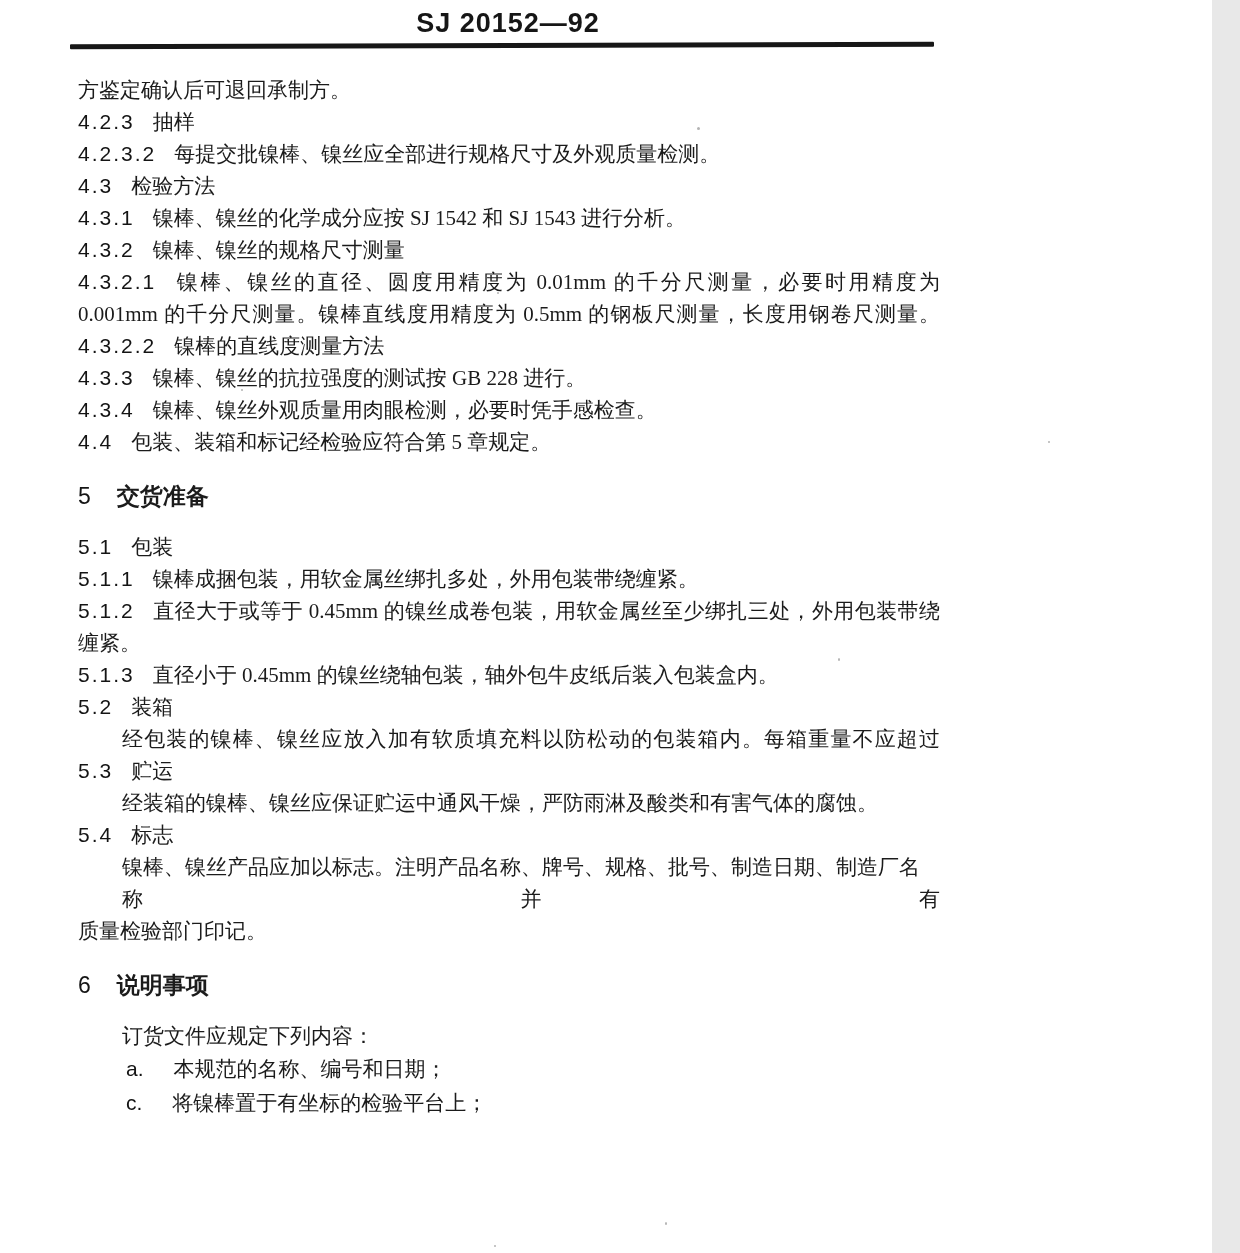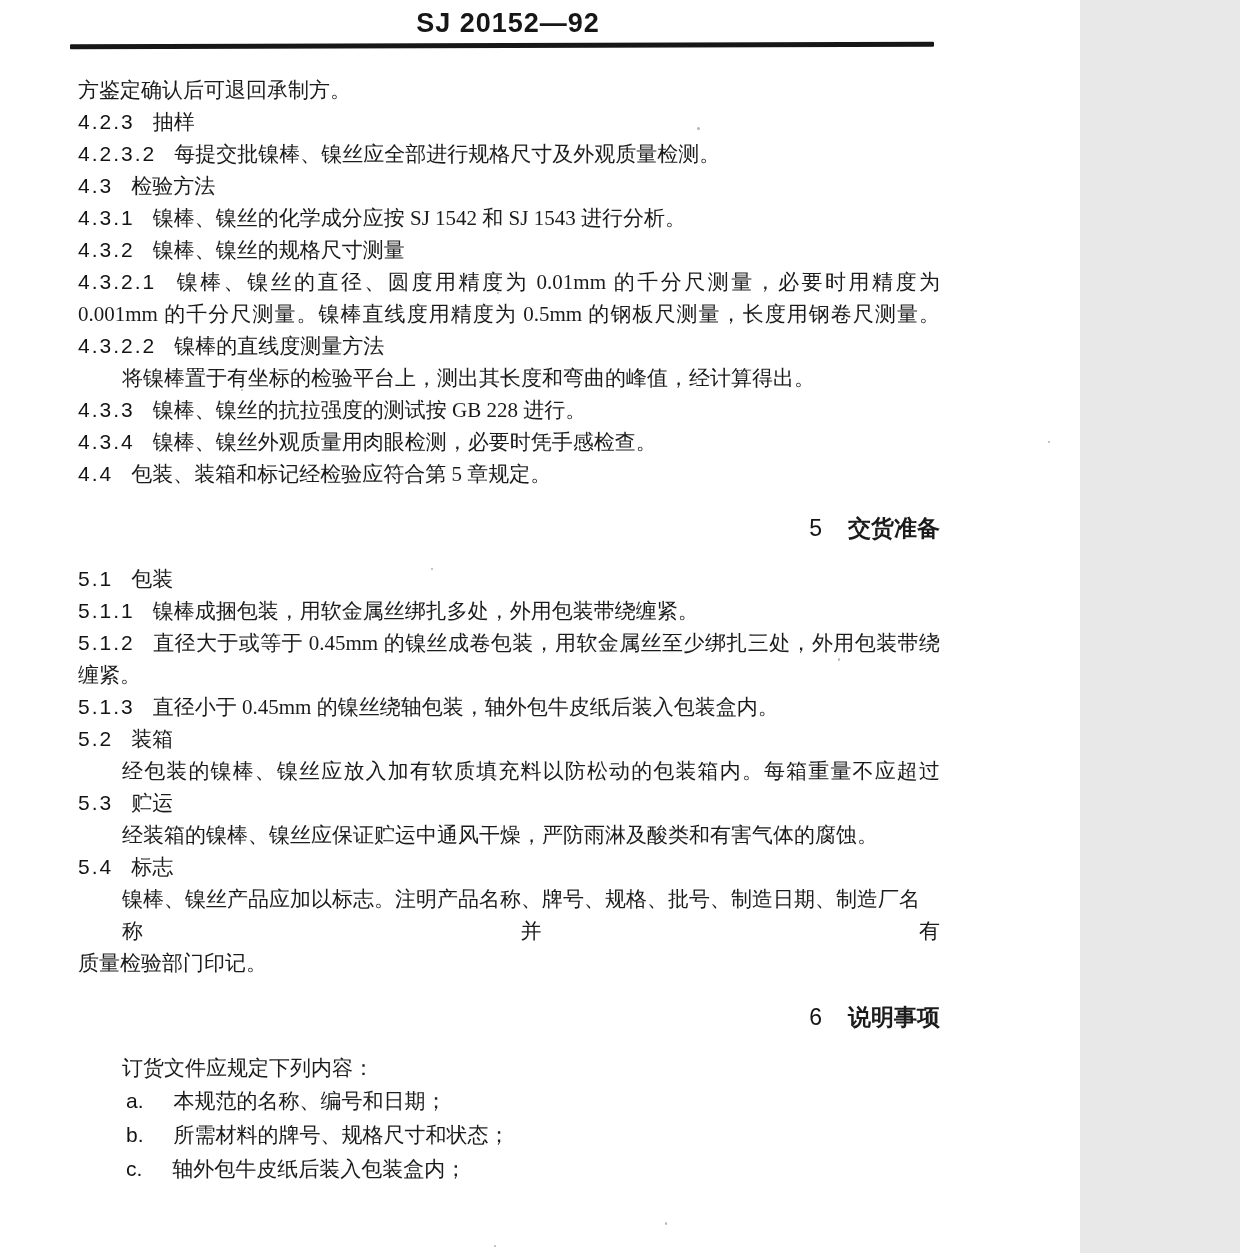--- a/index.html
+++ b/index.html
@@ -2,21 +2,21 @@
 <html><head>
 <meta charset="utf-8">
 <style>
   html, body {
     margin: 0;
     padding: 0;
     background: #e8e8e8;
   }
   .page {
     position: relative;
-    width: 1080px;
+    width: 1212px;
     height: 1253px;
     background: #ffffff;
     overflow: hidden;
     color: #1b1b1b;
     font-family: "Liberation Serif", "DejaVu Serif", serif;
   }
   .doc-number {
     position: absolute;
     top: 8px;
     left: 78px;
@@ -57,21 +57,20 @@
     letter-spacing: 2px;
     margin-right: 18px;
     color: #141414;
   }
   .k-heading .txt { font-weight: 400; }
   .k-section {
     margin-top: 22px;
     margin-bottom: 18px;
     font-size: 23px;
     font-weight: 700;
-    text-align: right;
   }
   .k-section .num { font-size: 23px; margin-right: 24px; }
   .k-indent { padding-left: 44px; }
   .k-list {
     padding-left: 48px;
     line-height: 34px;
     min-height: 34px;
   }
   .k-list .num {
     letter-spacing: 0;
@@ -112,23 +111,20 @@
     <span class="num">4.3.2</span><span class="txt">镍棒、镍丝的规格尺寸测量</span>
   </div>
       <div class="line k-clause fill">
     <span class="num">4.3.2.1</span><span class="txt">镍棒、镍丝的直径、圆度用精度为 0.01mm 的千分尺测量，必要时用精度为</span>
   </div>
       <div class="line k-cont fill">
     <span class="txt">0.001mm 的千分尺测量。镍棒直线度用精度为 0.5mm 的钢板尺测量，长度用钢卷尺测量。</span>
   </div>
       <div class="line k-clause">
     <span class="num">4.3.2.2</span><span class="txt">镍棒的直线度测量方法</span>
-  </div>
-      <div class="line k-indent">
-    <span class="txt">将镍棒置于有坐标的检验平台上，测出其长度和弯曲的峰值，经计算得出。</span>
   </div>
       <div class="line k-clause">
     <span class="num">4.3.3</span><span class="txt">镍棒、镍丝的抗拉强度的测试按 GB 228 进行。</span>
   </div>
       <div class="line k-clause">
     <span class="num">4.3.4</span><span class="txt">镍棒、镍丝外观质量用肉眼检测，必要时凭手感检查。</span>
   </div>
       <div class="line k-clause">
     <span class="num">4.4</span><span class="txt">包装、装箱和标记经检验应符合第 5 章规定。</span>
   </div>
@@ -174,24 +170,21 @@
       <div class="line k-section">
     <span class="num">6</span><span class="txt">说明事项</span>
   </div>
       <div class="line k-indent">
     <span class="txt">订货文件应规定下列内容：</span>
   </div>
       <div class="line k-list">
     <span class="num">a.</span><span class="txt">本规范的名称、编号和日期；</span>
   </div>
       <div class="line k-list">
-    <span class="num">b.</span><span class="txt">所需材料的牌号、规格尺寸和状态；</span>
-  </div>
-      <div class="line k-list">
-    <span class="num">c.</span><span class="txt">轴外包牛皮纸后装入包装盒内；</span>
+    <span class="num">c.</span><span class="txt">将镍棒置于有坐标的检验平台上；</span>
   </div>
       <div class="line k-list">
     
   </div>
     </div>
 
   <div class="speckle" style="left:697px; top:127px; width:3px; height:3px;"></div>
   <div class="speckle" style="left:497px; top:292px; width:2px; height:2px;"></div>
   <div class="speckle" style="left:431px; top:568px; width:2px; height:2px;"></div>
   <div class="speckle" style="left:241px; top:389px; width:2px; height:2px;"></div>

